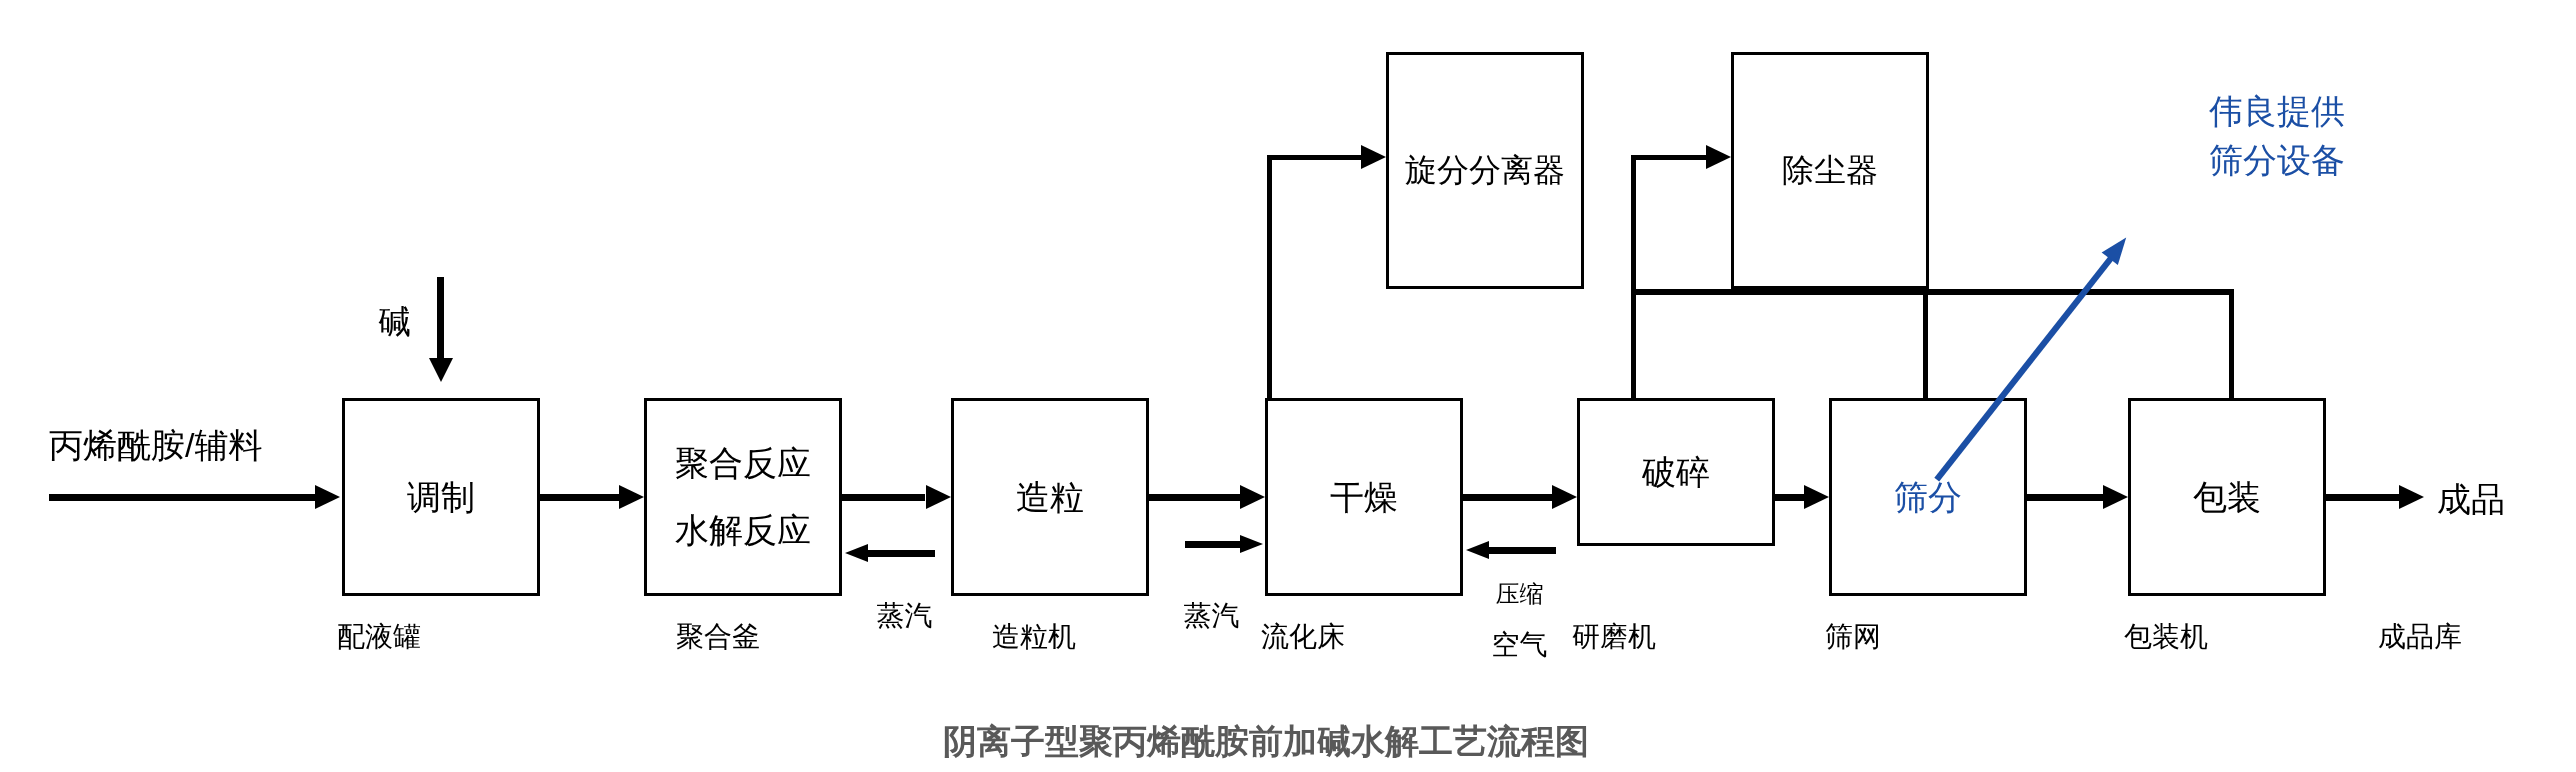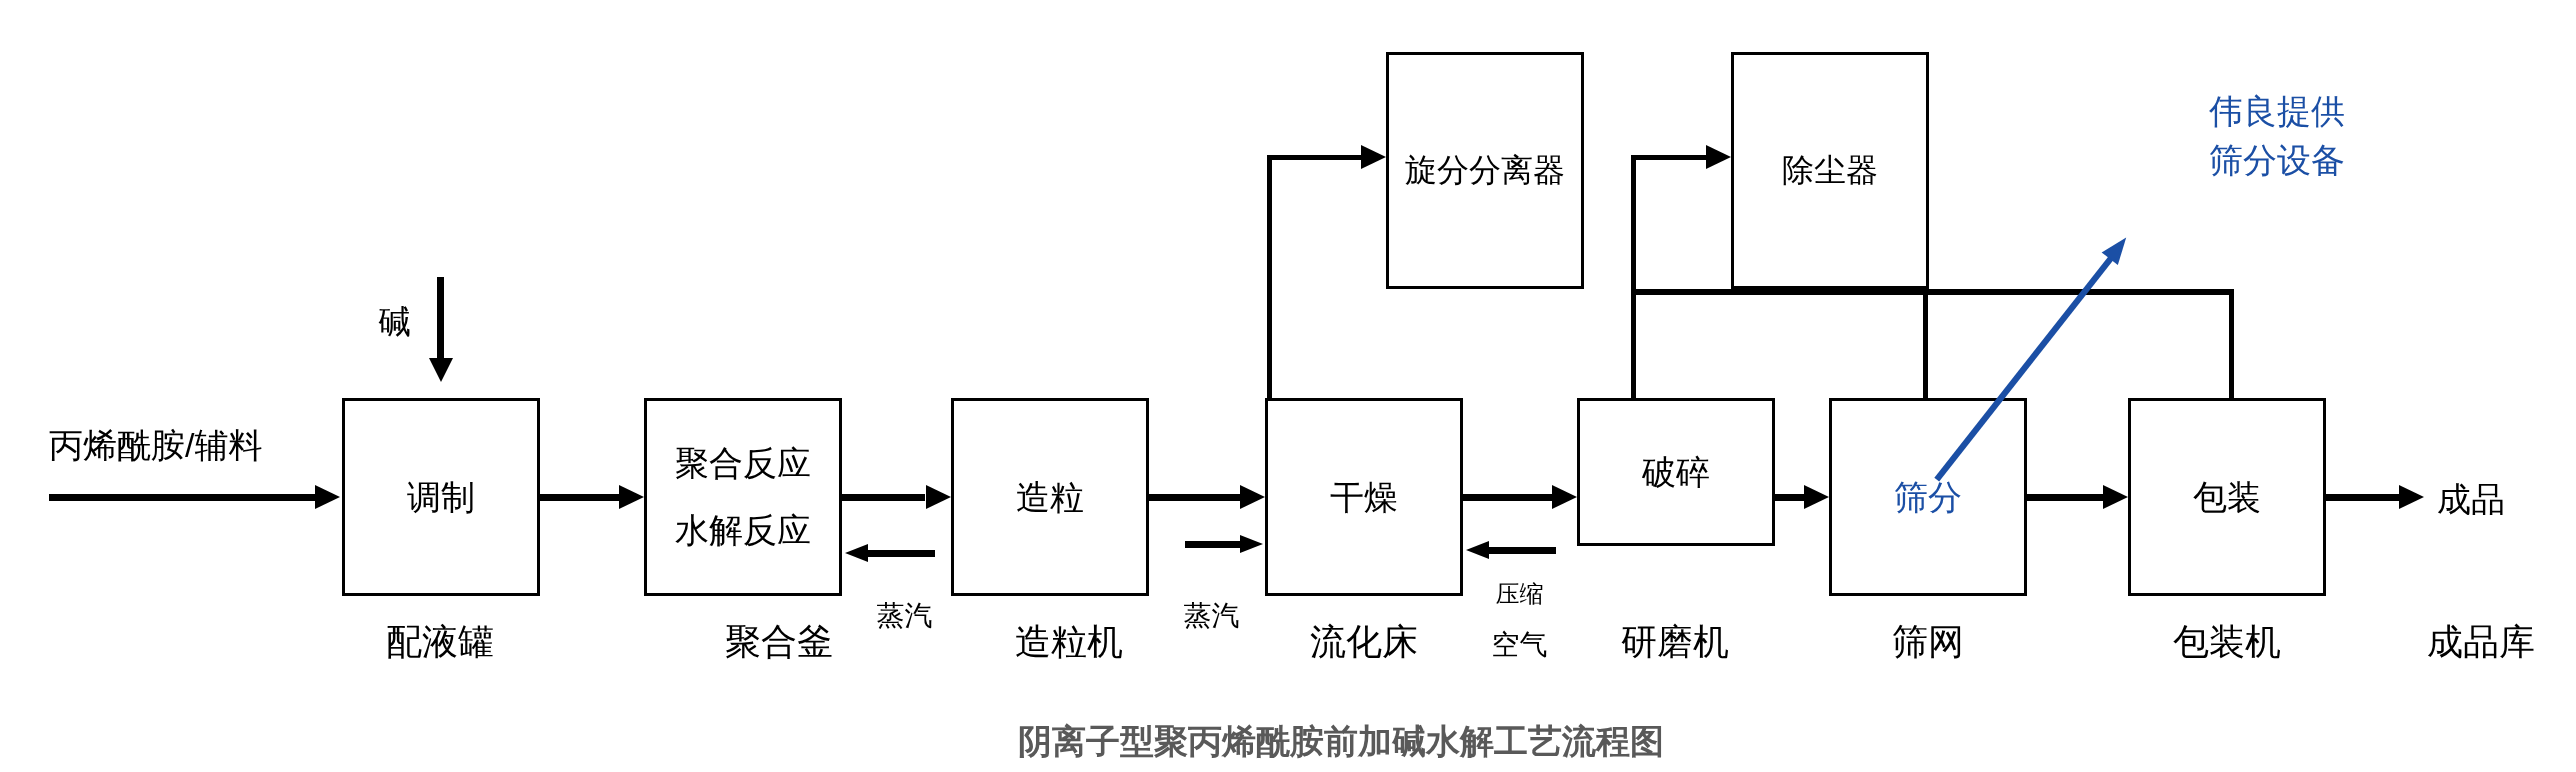--- a/index.html
+++ b/index.html
@@ -14,41 +14,41 @@
   .box{
     position:absolute;border:3.1px solid var(--ink);background:#ffffff;
     display:flex;flex-direction:column;align-items:center;justify-content:center;
     box-sizing:border-box;color:var(--ink);
   }
   .box .t{font-size:34px;line-height:67px;white-space:nowrap;}
   .topbox .t{font-size:32px;}
   .blue-text{color:var(--accent);text-align:right;}
 
   .sublabel{
-    position:absolute;width:206px;text-align:center;font-size:36px;color:var(--ink);
+    position:absolute;width:206px;text-align:left;font-size:28px;color:var(--ink);
     white-space:nowrap;
   }
   .freetext{position:absolute;color:var(--ink);white-space:nowrap;}
 
   .hline{position:absolute;background:var(--ink);}
   .vline{position:absolute;background:var(--ink);}
 
   
   .ah{position:absolute;width:0;height:0;}
   .ah-right{border-top:12px solid transparent;border-bottom:12px solid transparent;border-left:25px solid var(--ink);}
   .ah-down{border-left:12px solid transparent;border-right:12px solid transparent;border-top:24px solid var(--ink);}
   .ah-right-sm{border-top:9.8px solid transparent;border-bottom:9.8px solid transparent;border-left:23px solid var(--ink);}
   .ah-left-sm{border-top:9.8px solid transparent;border-bottom:9.8px solid transparent;border-right:23px solid var(--ink);}
 
   .note{
     position:absolute;left:2004px;top:87px;width:546px;text-align:center;
     color:var(--accent);font-size:34px;line-height:49px;
   }
   .caption{
-    position:absolute;left:943px;top:719px;width:721px;text-align:right;
+    position:absolute;left:943px;top:719px;width:721px;text-align:left;
     color:var(--caption);font-size:34px;font-weight:bold;white-space:nowrap;
   }
   svg{position:absolute;display:block;}
 </style>
 </head>
 <body>
 
 <div id="canvas">
 
   <div class="freetext" style="left:49px;top:423px;font-size:34px;">丙烯酰胺/辅料</div>
@@ -84,21 +84,21 @@
 
   <div class="box topbox" style="left:1386px;top:52px;width:198px;height:237px;">
     <div class="t">旋分分离器</div>
   </div>
   <div class="box topbox" style="left:1731px;top:52px;width:198px;height:237px;">
     <div class="t">除尘器</div>
   </div>
 
   <div class="sublabel" style="left:337px;top:618px;">配液罐</div>
   <div class="sublabel" style="left:676px;top:618px;">聚合釜</div>
-  <div class="sublabel" style="left:966px;top:618px;">造粒机</div>
+  <div class="sublabel" style="left:992px;top:618px;">造粒机</div>
   <div class="sublabel" style="left:1261px;top:618px;">流化床</div>
   <div class="sublabel" style="left:1572px;top:618px;">研磨机</div>
   <div class="sublabel" style="left:1825px;top:618px;">筛网</div>
   <div class="sublabel" style="left:2124px;top:618px;">包装机</div>
   <div class="sublabel" style="left:2378px;top:618px;">成品库</div>
 
   <div class="hline" style="left:540px;top:494px;width:79px;height:6.7px;"></div>
   <div class="ah ah-right" style="left:619px;top:485px;"></div>
 
   <div class="hline" style="left:842px;top:494px;width:83px;height:6.7px;"></div>

